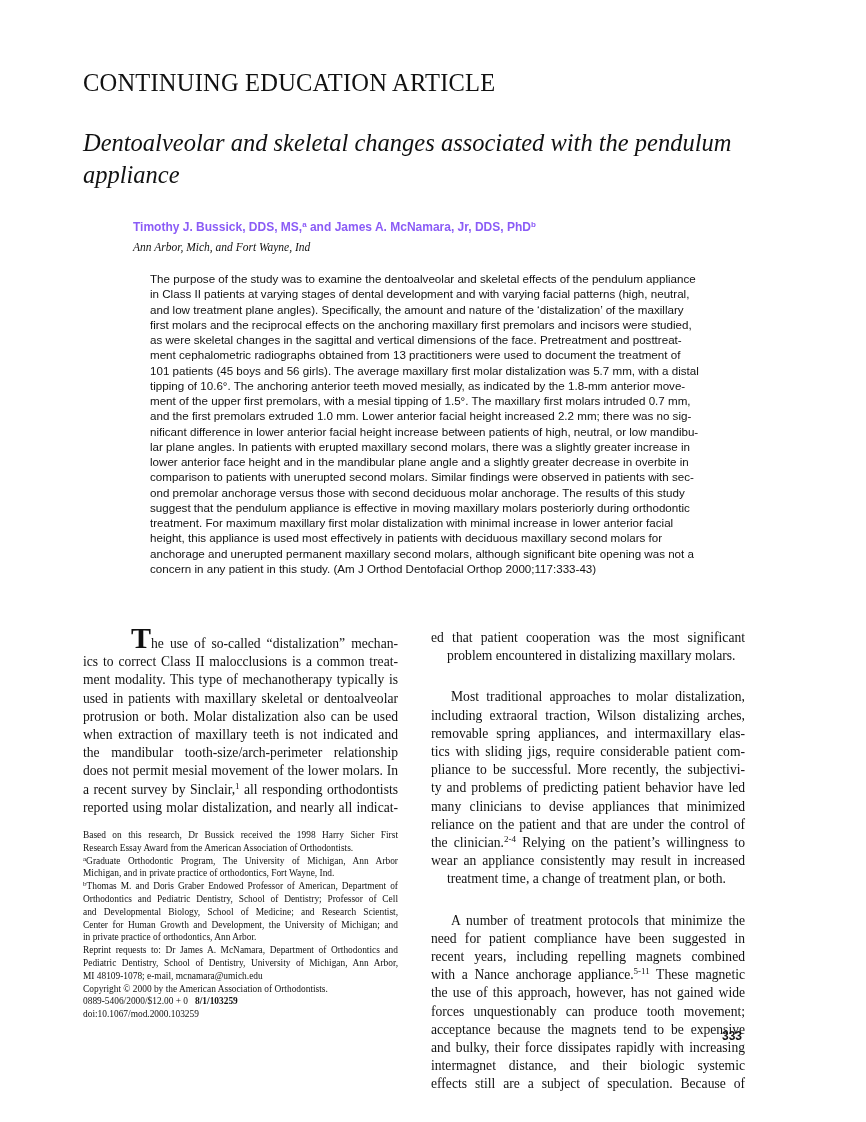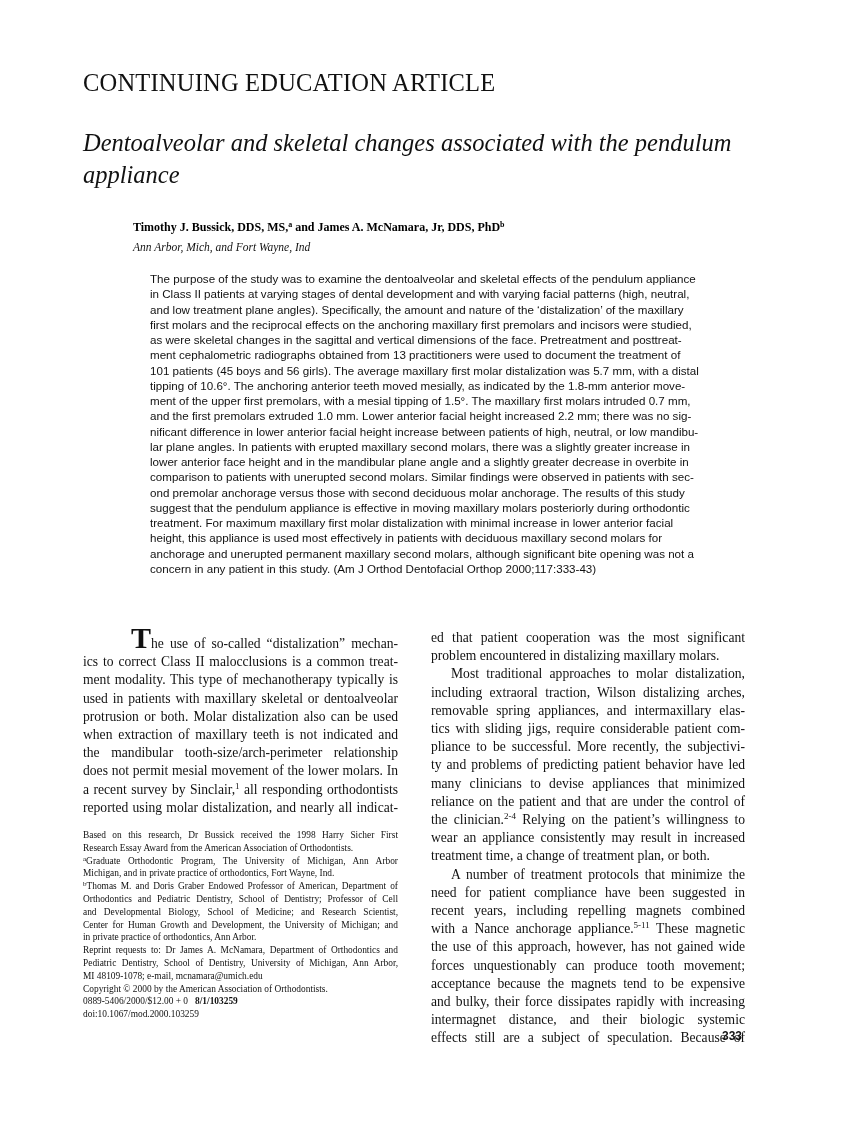--- a/index.html
+++ b/index.html
@@ -11,41 +11,41 @@
     font-family: "Liberation Serif", serif; font-size: 24.5px; letter-spacing: 0.2px;
     color: #111; white-space: nowrap;
   }
   .title {
     position: absolute; left: 83px; top: 115px; width: 680px;
     font-family: "Liberation Serif", serif; font-style: italic; font-size: 24.5px;
     line-height: 32px; color: #111;
   }
   .authors {
     position: absolute; left: 133px; top: 208px;
-    font-family: Liberation Serif, serif; font-weight: bold; font-size: 12px; color: #000000;
+    font-family: Liberation Sans, sans-serif; font-weight: bold; font-size: 12px; color: #8b5cf6;
     white-space: nowrap;
   }
   .authors sup { font-size: 8px; vertical-align: 4px; }
   .affil-line {
     position: absolute; left: 133px; top: 229px;
     font-family: "Liberation Serif", serif; font-style: italic; font-size: 11.5px; color: #111;
   }
   .abstract {
     position: absolute; left: 133px; top: 259px; width: 614px;
     font-family: "Liberation Sans", sans-serif; font-size: 11.6px; line-height: 15.25px; color: #111;
   }
   .abstract .ln { display: block; white-space: nowrap; margin-left: 17px; }
 
   .col {
     position: absolute; font-family: "Liberation Serif", serif; font-size: 13.6px;
     line-height: 18.2px; color: #111;
   }
   .col .ln { display: block; white-space: nowrap; text-align: justify; text-align-last: justify; }
-  .col .ln.last { text-align-last: left; }
-  .col .ln.indent { text-indent: 20px; }
+  .col .ln.last { text-align-last: left; margin-left: 16px; }
+  .col .ln.indent { text-indent: 20px; margin-top: 23px; }
   .col-left { left: 83px; top: 617px; width: 315px; }
   .col-right { left: 431px; top: 617px; width: 314px; }
   .dropcap { font-size: 30px; font-weight: bold; line-height: 18px; padding-left: 48px; }
   sup.ref { font-size: 9px; vertical-align: 5px; line-height: 0; }
 
   .footnotes {
     position: absolute; left: 83px; top: 817px; width: 315px;
     font-family: "Liberation Serif", serif; font-size: 9.4px; line-height: 12.8px; color: #111;
   }
   .footnotes .ln { display: block; white-space: nowrap; text-align: justify; text-align-last: justify; }

